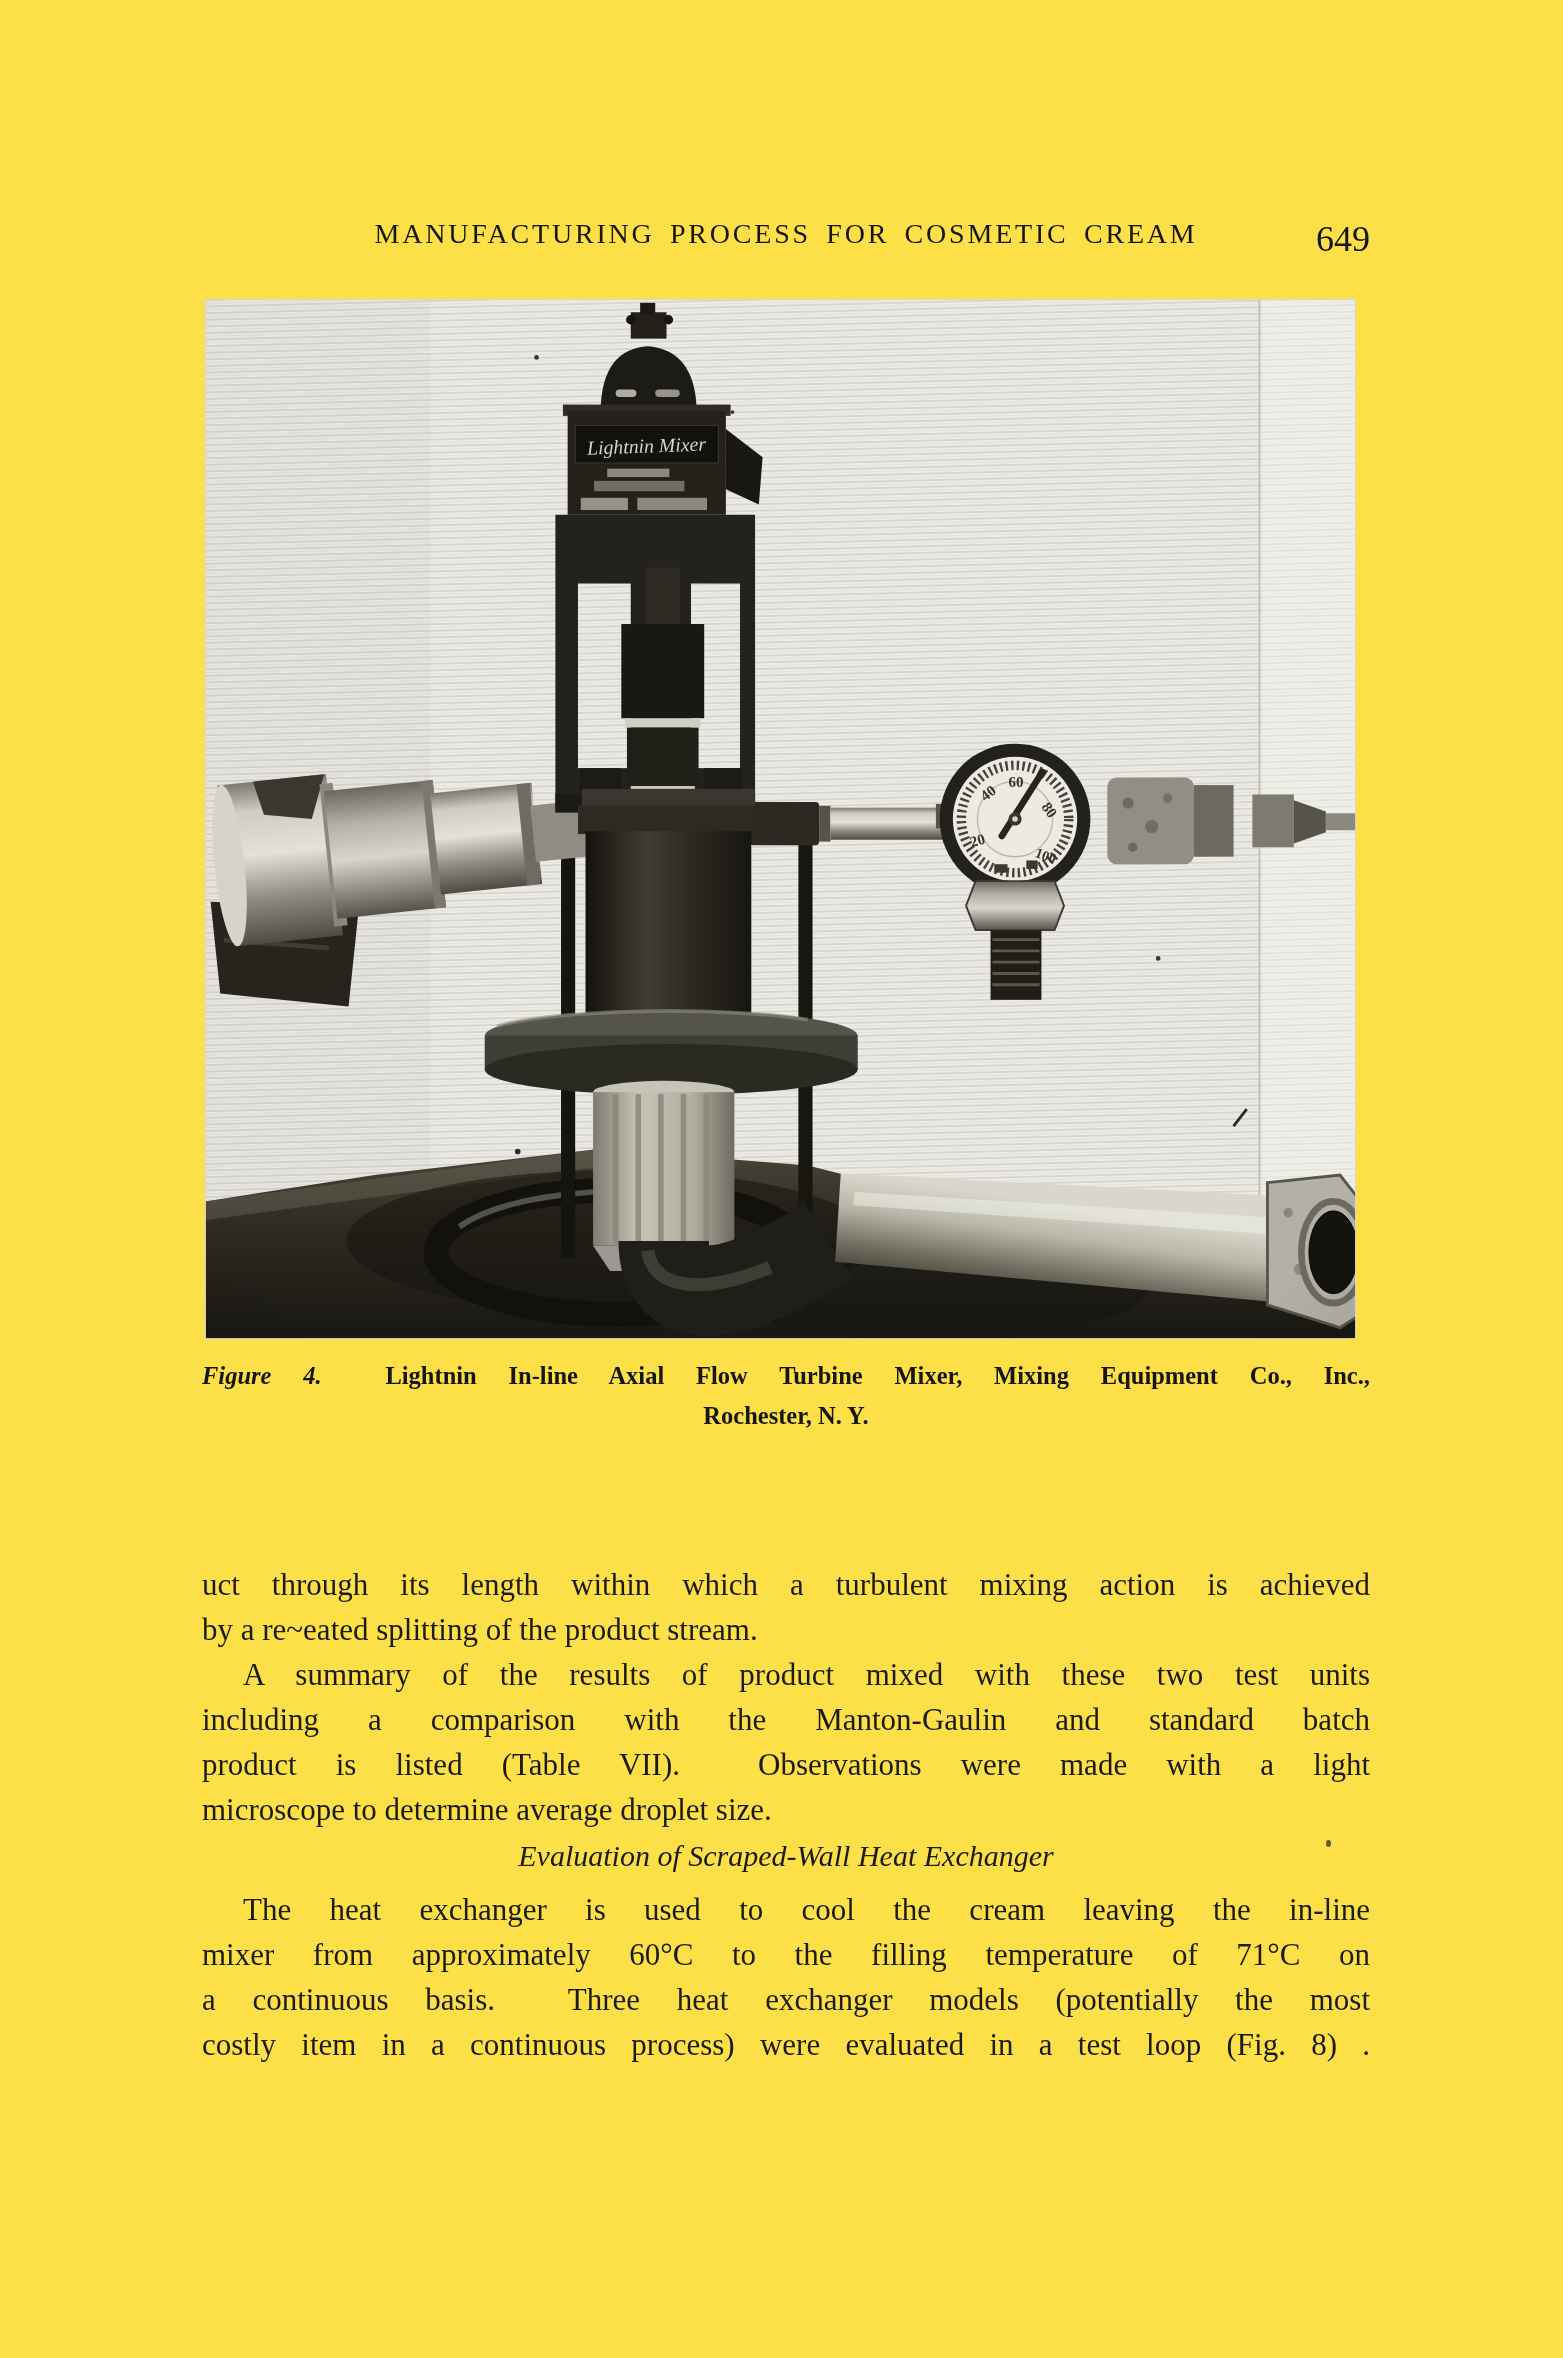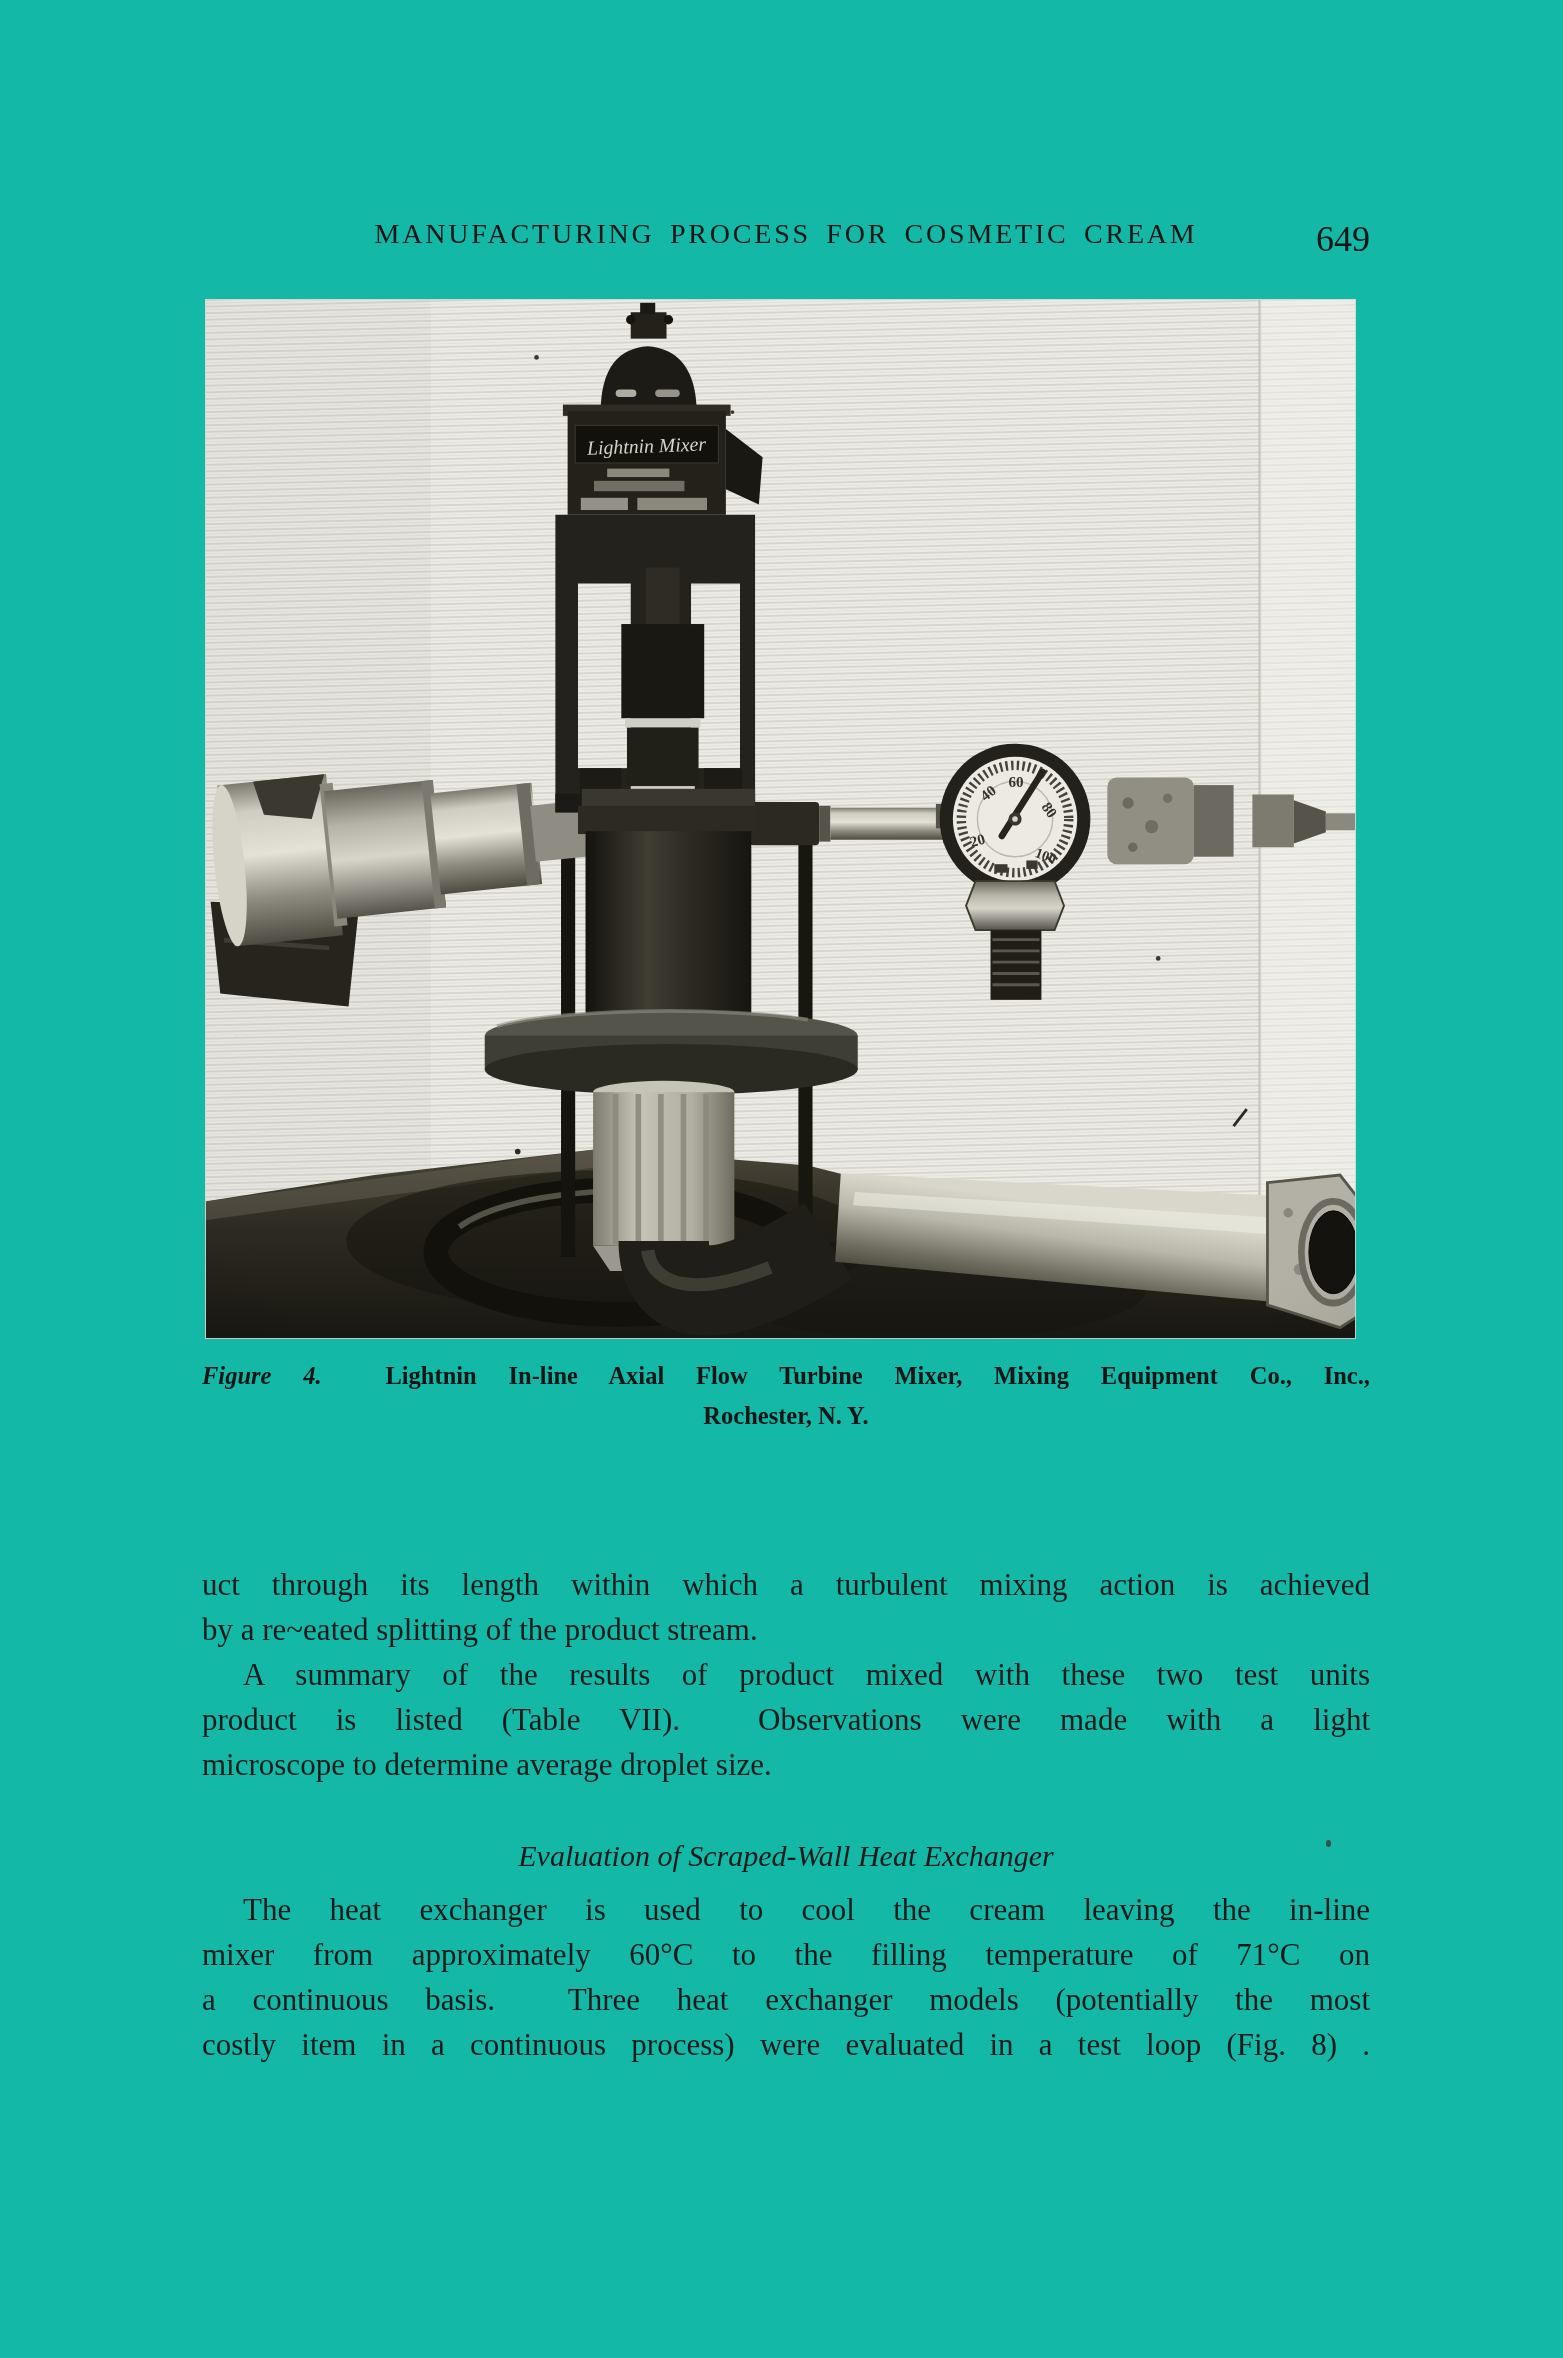--- a/index.html
+++ b/index.html
@@ -1,18 +1,18 @@
 <!DOCTYPE html>
 <html style="font-size:15px"><head>
 <meta charset="utf-8">
 <style>
   html,body{margin:0;padding:0;background:#ffffff;}
   .page{
     position:relative; width:1563px; height:2359px; overflow:hidden;
-    background:#14b8a6; color:#1b1b1b;
+    background:#fde047; color:#1b1b1b;
     font-family:"Liberation Serif", serif;
   }
   .header{position:absolute; top:218px; left:202px; width:1168px; height:40px;}
   .header-title{
     position:absolute; left:50%; transform:translateX(-50%);
     font-size:28px; letter-spacing:2.8px; word-spacing:5.6px; white-space:nowrap;
     font-weight:400; color:#161616;
   }
   .header-num{position:absolute; right:0; top:0; font-size:36px; color:#161616;}
   .photo{position:absolute; left:205px; top:299px; width:1151px; height:1040px;}
@@ -273,20 +273,21 @@
       <span class="cap-label">Figure 4.</span>
       <span>Lightnin In-line Axial Flow Turbine Mixer, Mixing Equipment Co., Inc.,</span>
     </div>
     <div class="cap-line2">Rochester, N. Y.</div>
   </div>
 
   <div class="bodyblock b1">
     <div class="bodyline jl">uct through its length within which a turbulent mixing action is achieved</div>
     <div class="bodyline">by a re~eated splitting of the product stream.</div>
     <div class="bodyline jl indent">A summary of the results of product mixed with these two test units</div>
+    <div class="bodyline jl">including a comparison with the Manton-Gaulin and standard batch</div>
     <div class="bodyline jl">product is listed (Table VII).&nbsp; Observations were made with a light</div>
     <div class="bodyline">microscope to determine average droplet size.</div>
   </div>
 
   <div class="section-heading">Evaluation of Scraped-Wall Heat Exchanger</div>
   <div class="stray-dot"></div>
 
   <div class="bodyblock b3">
     <div class="bodyline jl indent">The heat exchanger is used to cool the cream leaving the in-line</div>
     <div class="bodyline jl">mixer from approximately 60°C to the filling temperature of 71°C on</div>

